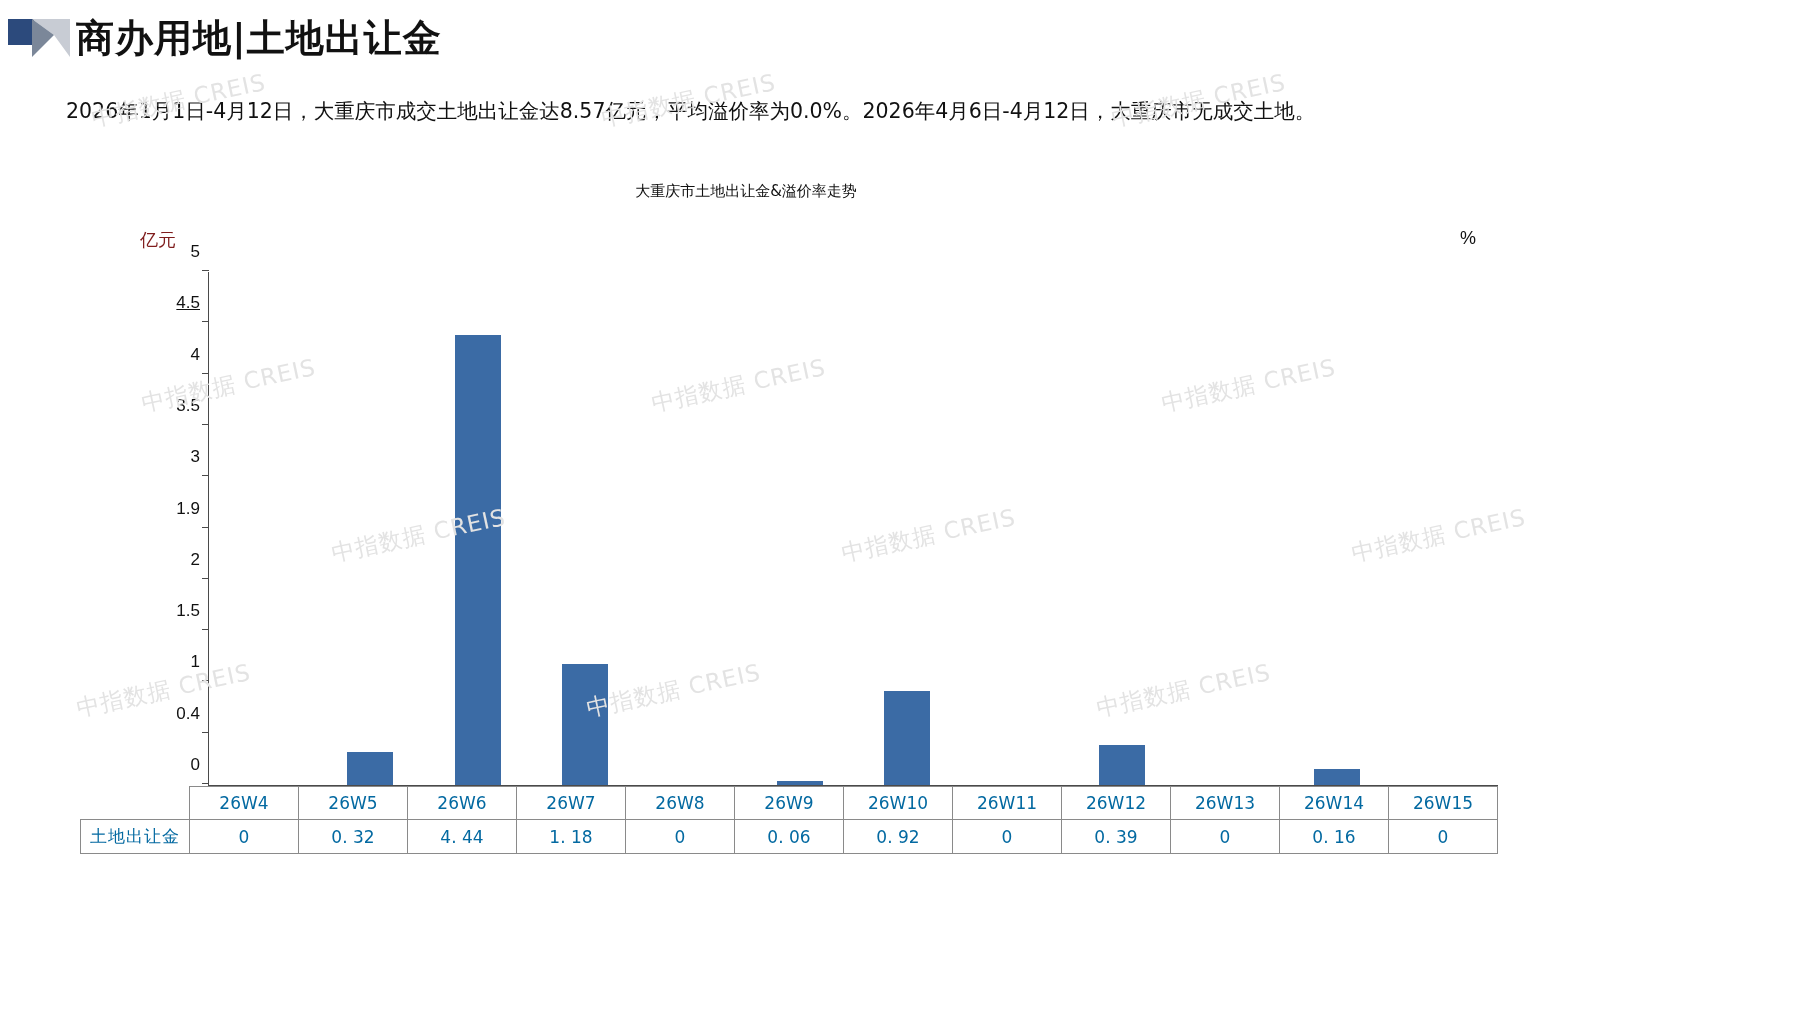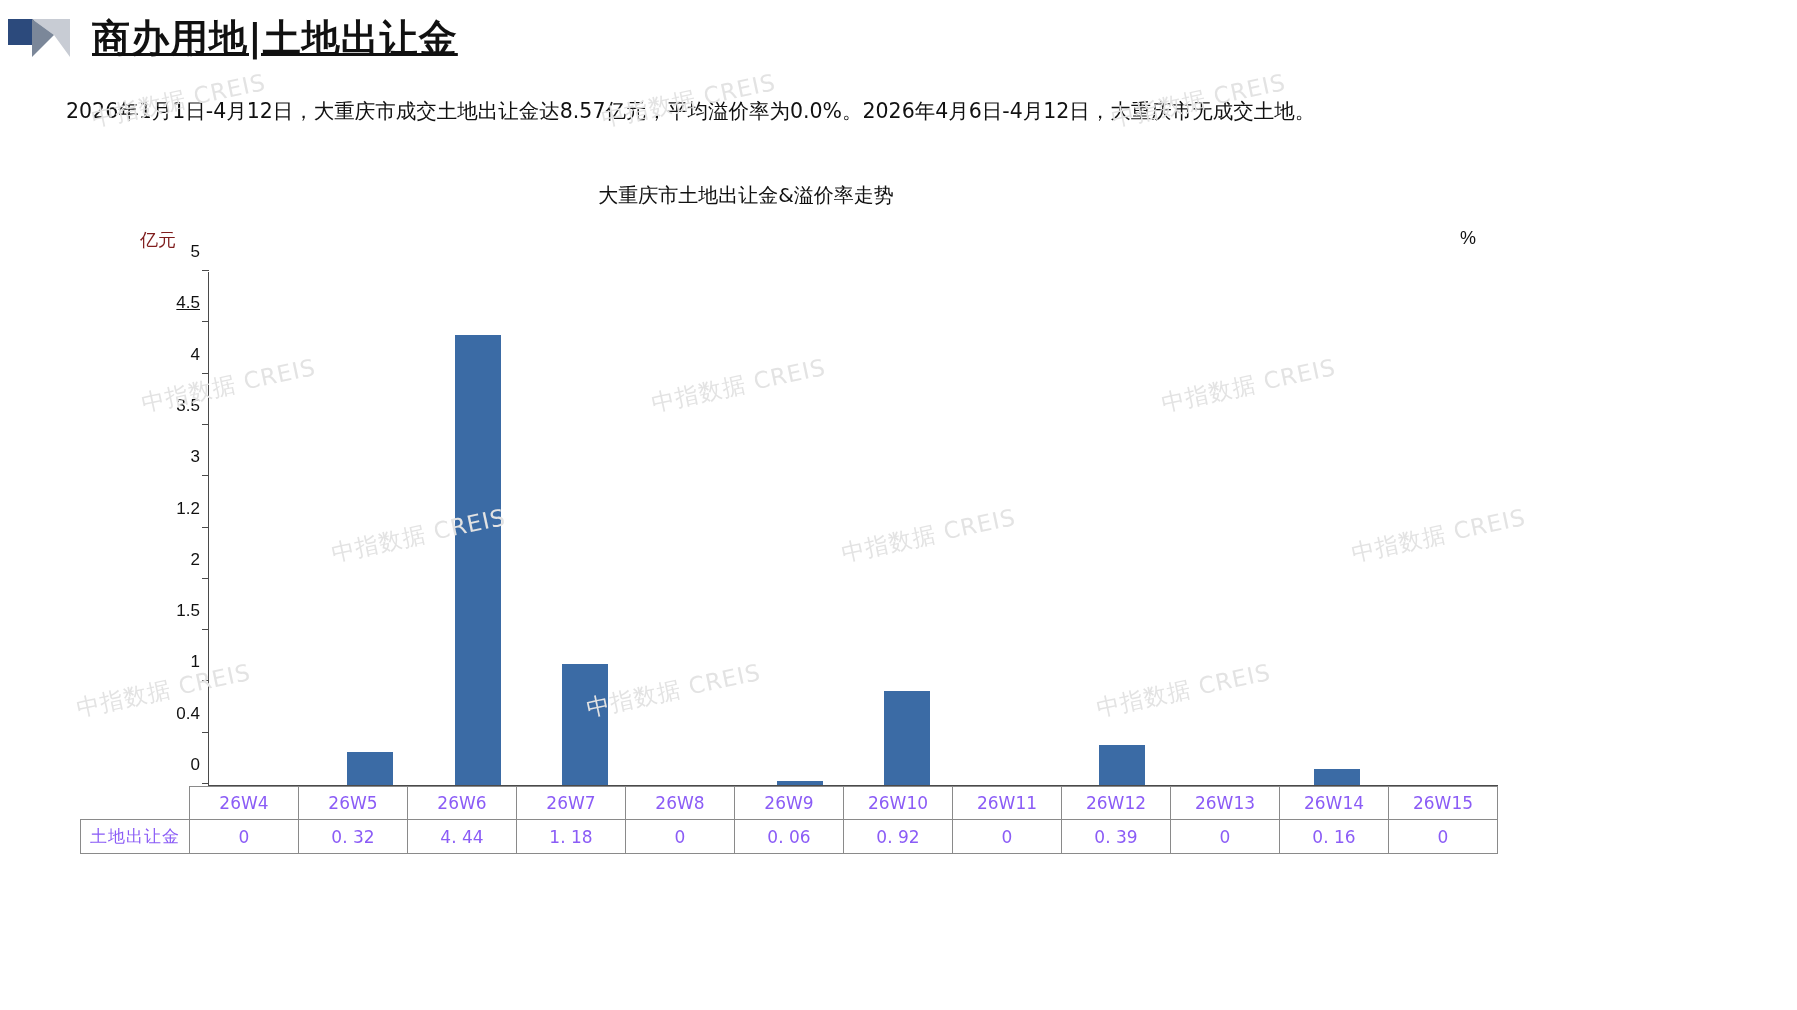--- a/index.html
+++ b/index.html
@@ -13,40 +13,39 @@
   }
 
   
   .header{
     position:absolute;left:0;top:0;width:1797px;height:76px;
   }
   .logo{
     position:absolute;left:8px;top:17px;width:62px;height:44px;
   }
   .page-title{
-    position:absolute;left:92px;top:12px;
+    position:absolute;left:76px;top:12px;
     font-size:38px;line-height:52px;
     font-family:"DejaVu Serif","Liberation Serif",serif;
     font-weight:700;letter-spacing:1px;color:#111;
     white-space:nowrap;
-    text-decoration:underline;
   }
 
   
   .summary{
     position:absolute;left:66px;top:96px;width:1700px;
     font-size:20.5px;line-height:30px;color:#111;
     font-family:"DejaVu Sans","Liberation Sans",sans-serif;
     white-space:nowrap;
   }
 
   
   .chart-title{
     position:absolute;left:0;top:182px;width:1512px;
-    text-align:center;font-size:20px;color:#111;
+    text-align:center;font-size:15px;color:#111;
     font-family:"DejaVu Sans","Liberation Sans",sans-serif;
   }
   .chart-title span{position:relative;left:-10px;}
 
   
   .unit-left{
     position:absolute;left:140px;top:228px;font-size:18px;color:#7f1d1d;
   }
   .unit-right{
     position:absolute;left:1460px;top:228px;font-size:18px;color:#111;
@@ -79,21 +78,21 @@
     flex:1 1 0;height:100%;position:relative;
   }
   .bar{
     position:absolute;bottom:0;left:50%;transform:translateX(-50%);
     width:46px;background:#3b6ba5;
   }
 
   
   .table-wrap{
     position:absolute;left:80px;top:786px;width:1418px;
-    font-size:17px;color:#8b5cf6;
+    font-size:17px;color:#0369a1;
   }
   table{border-collapse:collapse;width:100%;table-layout:fixed;}
   td{
     border:1px solid #8a8a8a;
     text-align:center;
     height:31px;
     font-size:17px;
     font-family:"DejaVu Sans","Liberation Sans",sans-serif;
   }
   td.rowhead{
@@ -138,21 +137,21 @@
       <div class="ytick" style="bottom: 0%;">0</div>
       <div class="ytick-mark" style="bottom: 0%;"></div>
       <div class="ytick" style="bottom: 10%;">0.4</div>
       <div class="ytick-mark" style="bottom: 10%;"></div>
       <div class="ytick" style="bottom: 20%;">1</div>
       <div class="ytick-mark" style="bottom: 20%;"></div>
       <div class="ytick" style="bottom: 30%; margin-top: 24px;">1.5</div>
       <div class="ytick-mark" style="bottom: 30%;"></div>
       <div class="ytick" style="bottom: 40%;">2</div>
       <div class="ytick-mark" style="bottom: 40%;"></div>
-      <div class="ytick" style="bottom: 50%;">1.2</div>
+      <div class="ytick" style="bottom: 50%;">1.9</div>
       <div class="ytick-mark" style="bottom: 50%;"></div>
       <div class="ytick" style="bottom: 60%;">3</div>
       <div class="ytick-mark" style="bottom: 60%;"></div>
       <div class="ytick" style="bottom: 70%;">3.5</div>
       <div class="ytick-mark" style="bottom: 70%;"></div>
       <div class="ytick" style="bottom: 80%;">4</div>
       <div class="ytick-mark" style="bottom: 80%;"></div>
       <div class="ytick" style="bottom: 90%; text-decoration: underline;">4.5</div>
       <div class="ytick-mark" style="bottom: 90%;"></div>
       <div class="ytick" style="bottom: 100%;">5</div>

